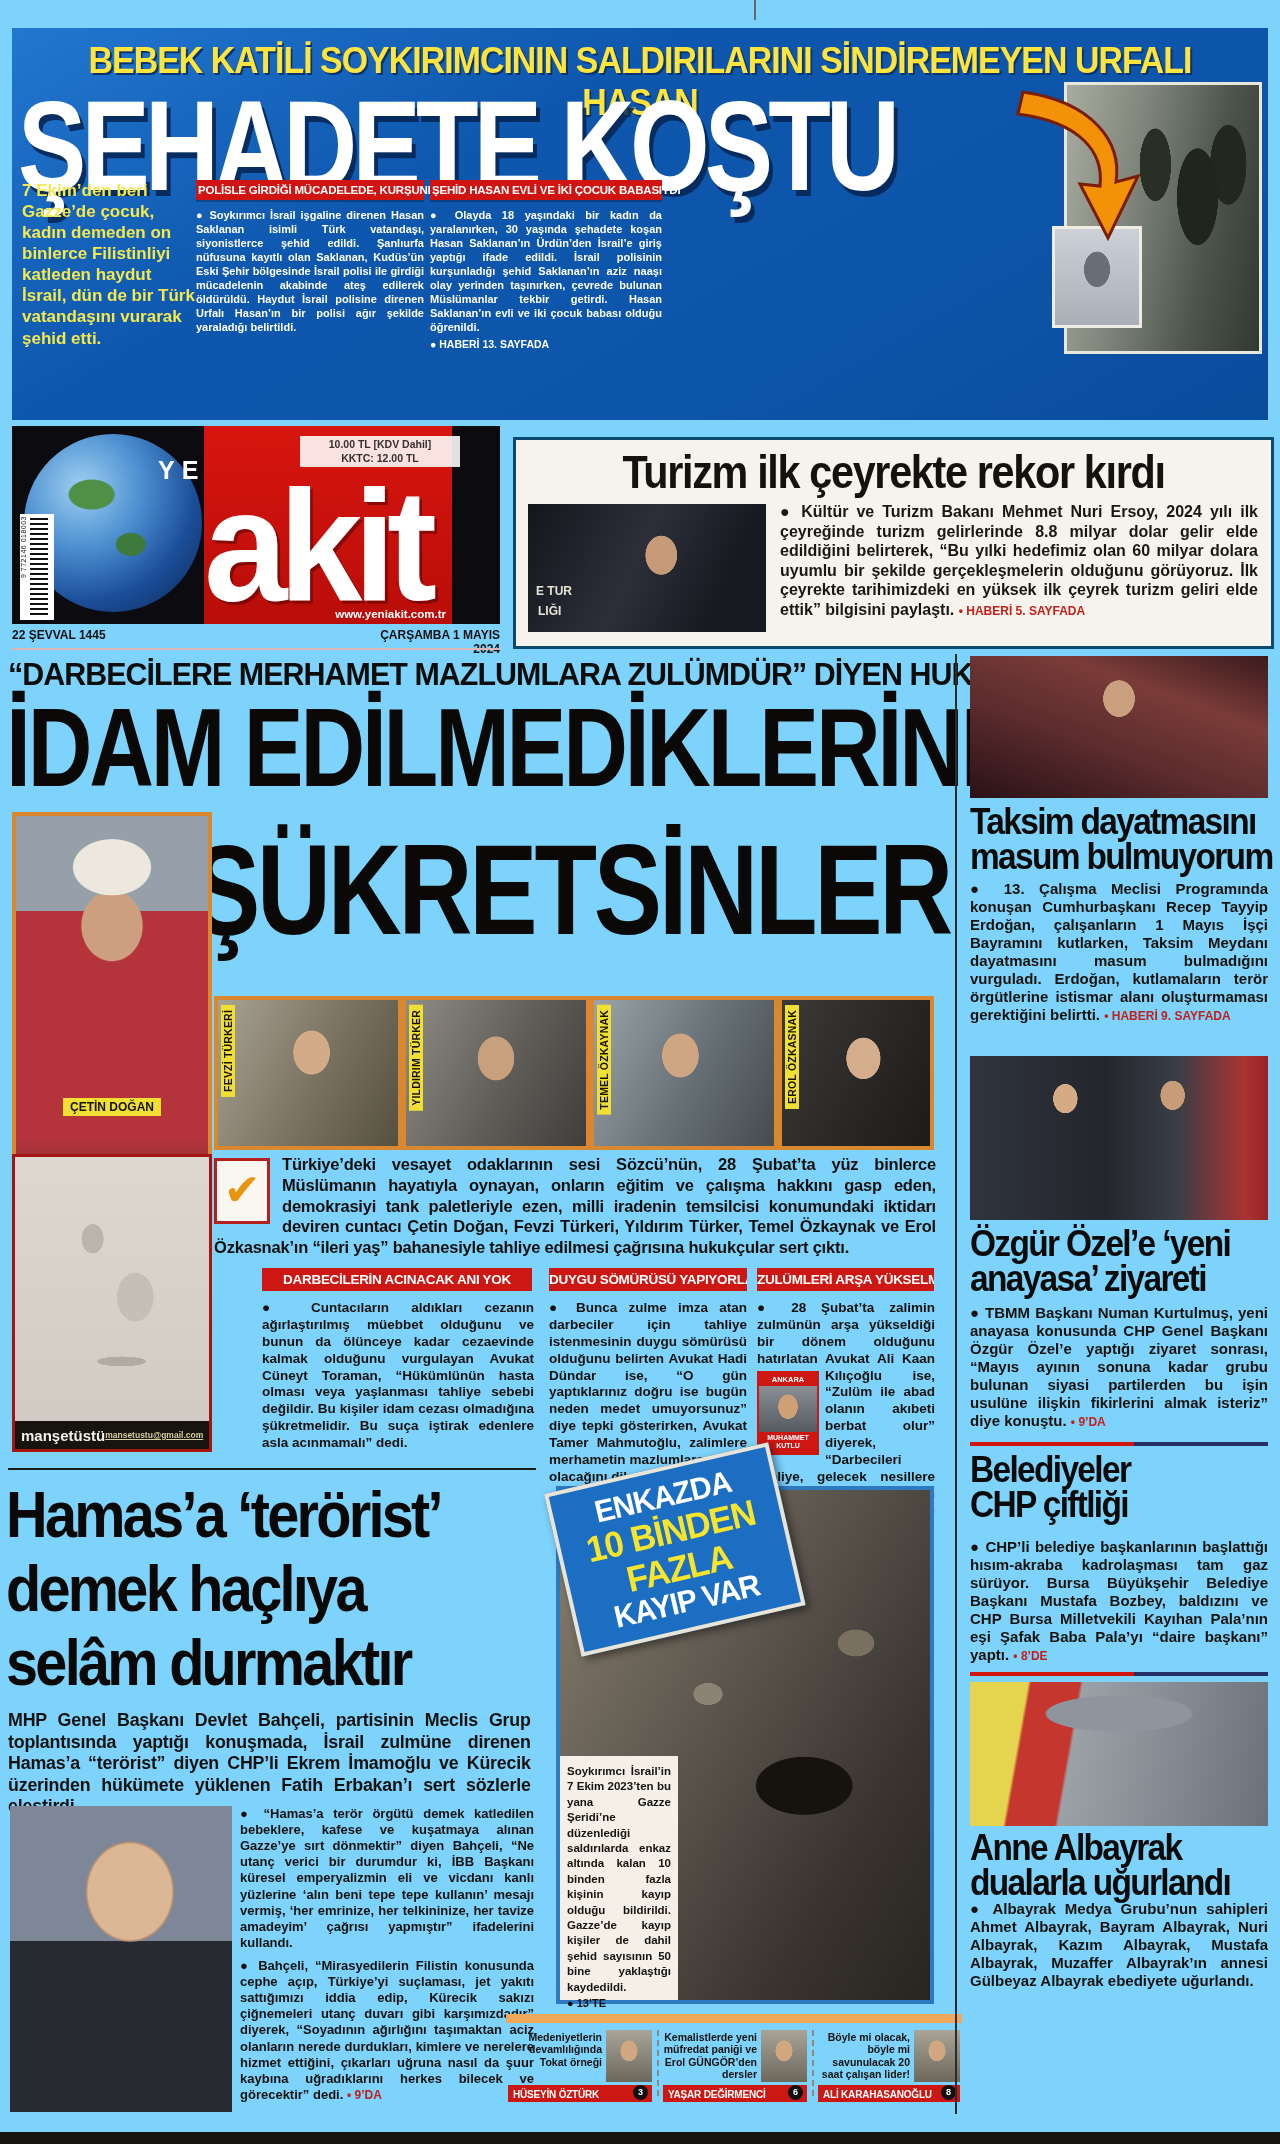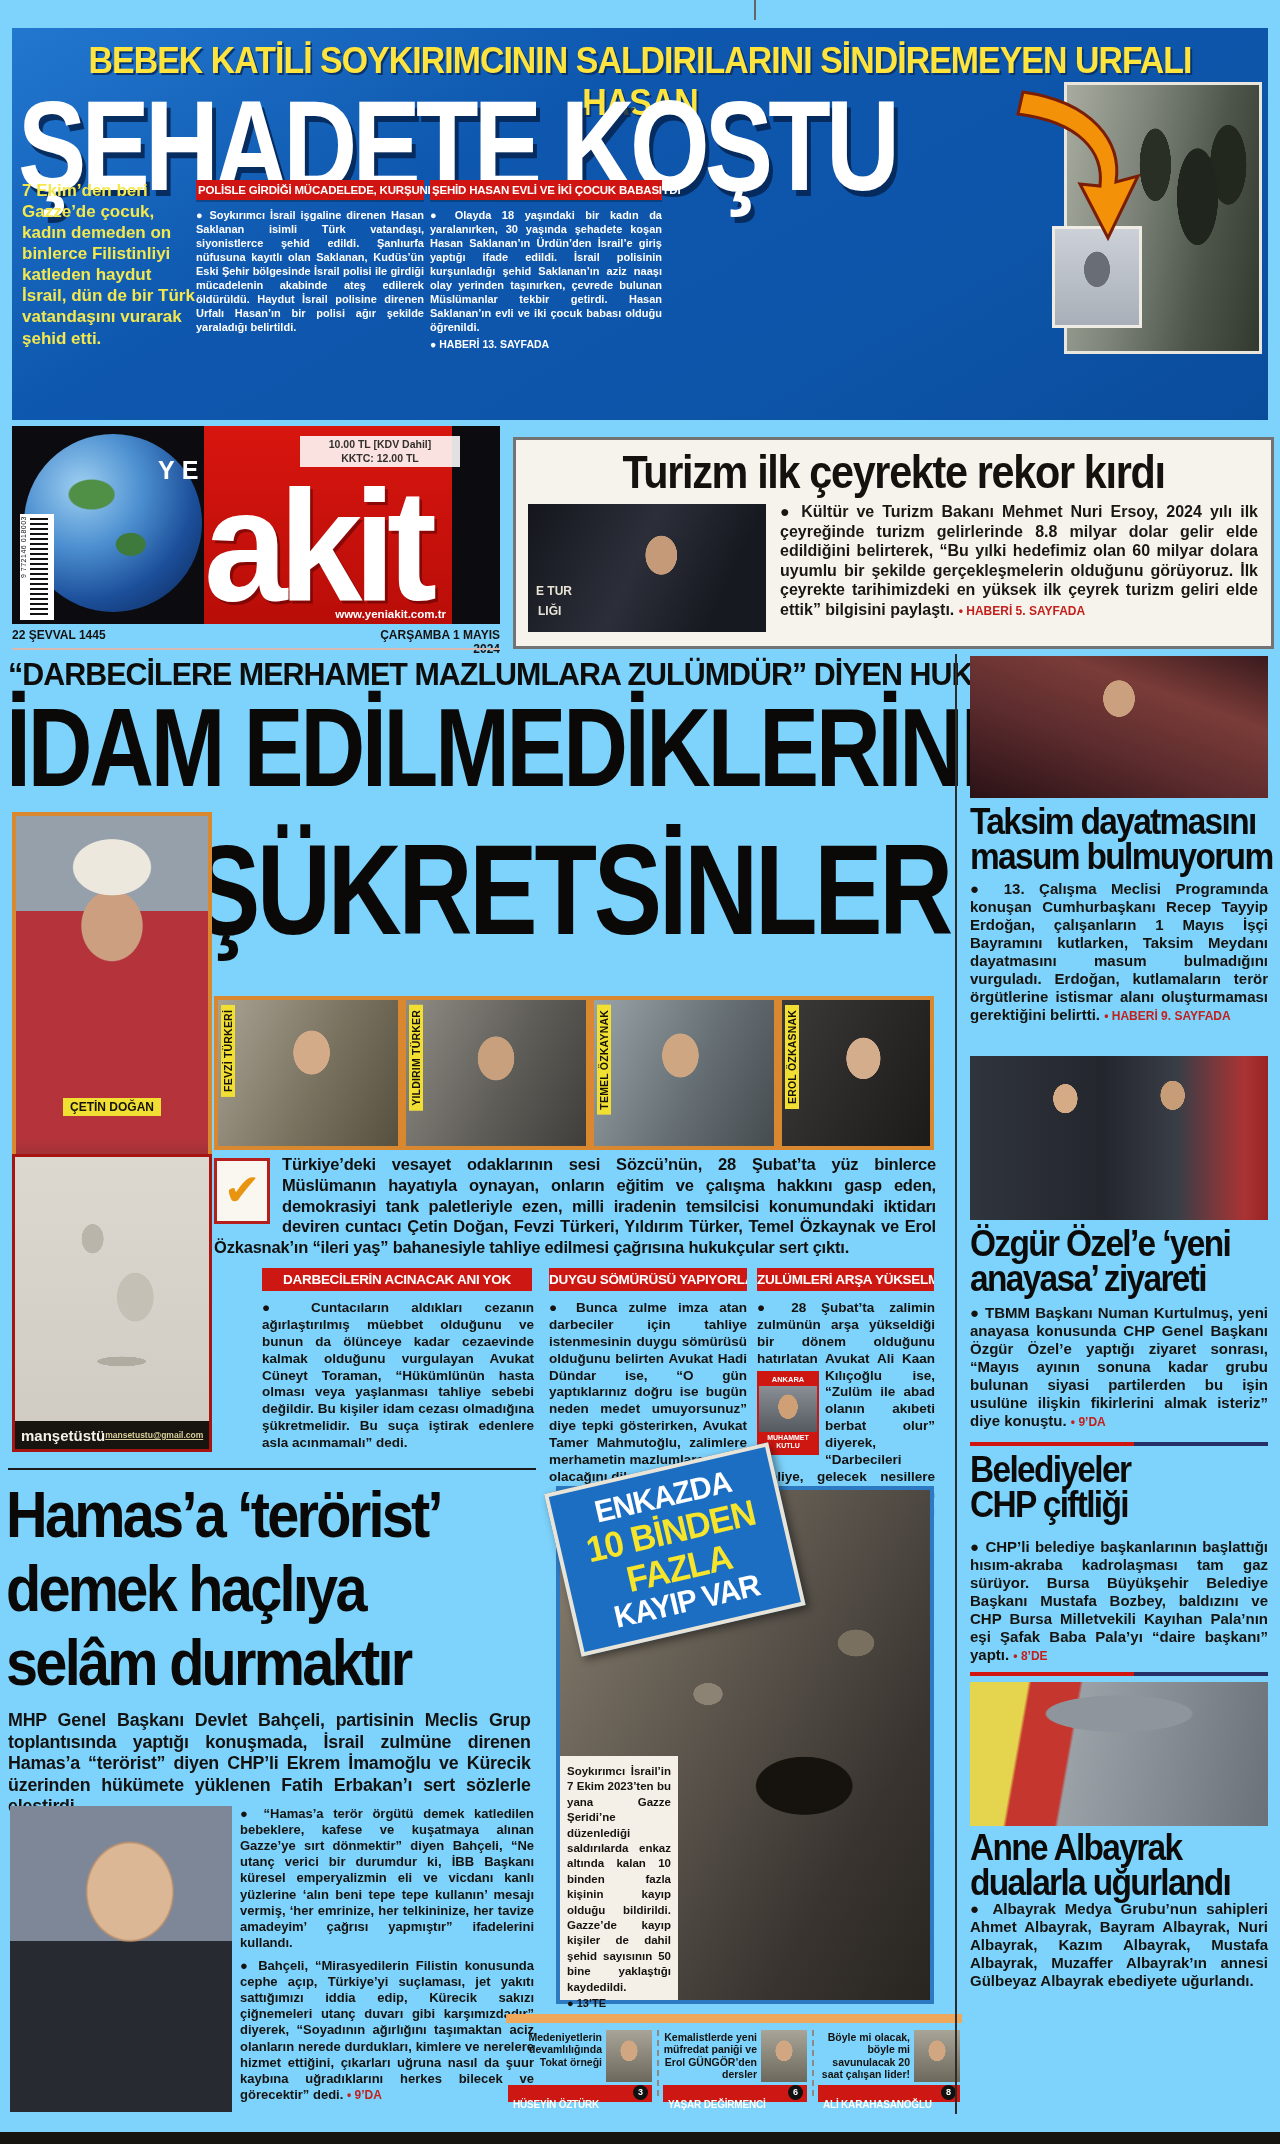--- a/index.html
+++ b/index.html
@@ -59,21 +59,21 @@
     padding:2px;}
   .barcode .bars{position:absolute;left:10px;top:4px;bottom:4px;width:18px;
     background:repeating-linear-gradient(to bottom,#111 0 2px,#fff 2px 5px);}
   .barcode .bnum{position:absolute;left:0px;top:2px;font-size:7px;color:#111;
     writing-mode:vertical-rl;transform:rotate(180deg);letter-spacing:.5px;}
   .hijri{left:12px;top:628px;font-size:12px;font-weight:800;}
   .gdate{left:360px;top:628px;width:140px;text-align:right;font-size:12px;font-weight:800;}
   .mast-line{left:12px;top:648px;width:488px;height:2px;background:#d9b9b4;}
 
   
-  .turizm{left:513px;top:437px;width:755px;height:206px;border:3px solid #737373;
+  .turizm{left:513px;top:437px;width:755px;height:206px;border:3px solid #0c4a6e;
     background:#f6f3ec;}
   .turizm-h{left:0;right:0;top:4px;text-align:center;font-size:47px;font-weight:700;
     letter-spacing:-1.5px;transform:scaleX(.88);white-space:nowrap;color:#14120f;}
   .ersoy{left:12px;top:64px;width:238px;height:128px;
     background:
       radial-gradient(26px 32px at 56% 40%,#c49a79 60%,transparent 62%),
       linear-gradient(115deg,#14161c 0%,#2c2f3a 45%,#171920 80%);}
   .ersoy span{position:absolute;color:#e8e3d5;font-weight:800;}
   .turizm-body{left:264px;top:62px;width:478px;font-size:16px;font-weight:700;
     line-height:1.22;text-align:justify;color:#191714;}
@@ -180,21 +180,21 @@
   .cc1{left:2px;width:146px;} .cc2{left:157px;width:146px;} .cc3{left:312px;width:144px;}
   .csep{position:absolute;top:16px;height:66px;border-left:2px dashed #8d8a83;}
   .cs1{left:151px;} .cs2{left:306px;}
   .ctitle{position:absolute;left:0;right:52px;top:1px;font-size:10.5px;font-weight:700;
     text-align:right;line-height:1.18;color:#14110e;}
   .cphoto{position:absolute;right:2px;top:0;width:46px;height:52px;
     background:
       radial-gradient(14px 17px at 50% 40%,#d0a781 60%,transparent 62%),
       linear-gradient(#a9a498,#6d685c);}
   .cbar{position:absolute;left:0;right:2px;bottom:0;height:17px;background:#cd1712;
-    color:#fff;font-size:10px;font-weight:800;padding:14px 0 0 5px;box-sizing:border-box;
+    color:#fff;font-size:10px;font-weight:800;padding:4px 0 0 5px;box-sizing:border-box;
     letter-spacing:-.2px;white-space:nowrap;margin-top:8px;}
   .cnum{position:absolute;right:6px;bottom:2px;width:15px;height:15px;border-radius:50%;
     background:#111;color:#fff;font-size:9px;font-weight:800;text-align:center;line-height:15px;}
 
   
   .vrule{left:955px;top:654px;width:2px;height:1460px;background:#2e2c29;}
   .sb{left:970px;width:298px;}
   .sb-h{font-size:36px;font-weight:700;letter-spacing:-1.8px;line-height:.98;
     color:#0c0b0a;transform:scaleX(.93);transform-origin:left top;white-space:nowrap;}
   .sb-body{font-size:15px;font-weight:700;line-height:1.2;text-align:justify;color:#16130f;}

